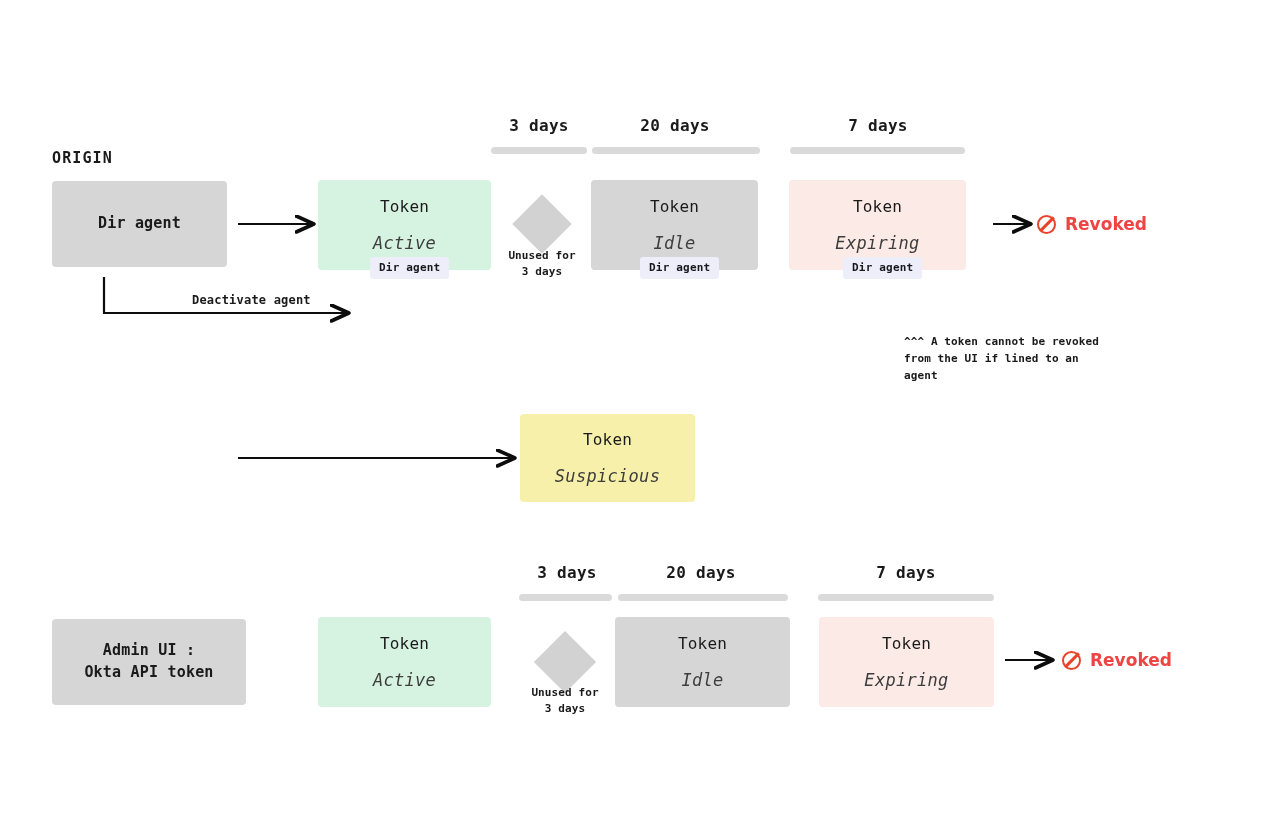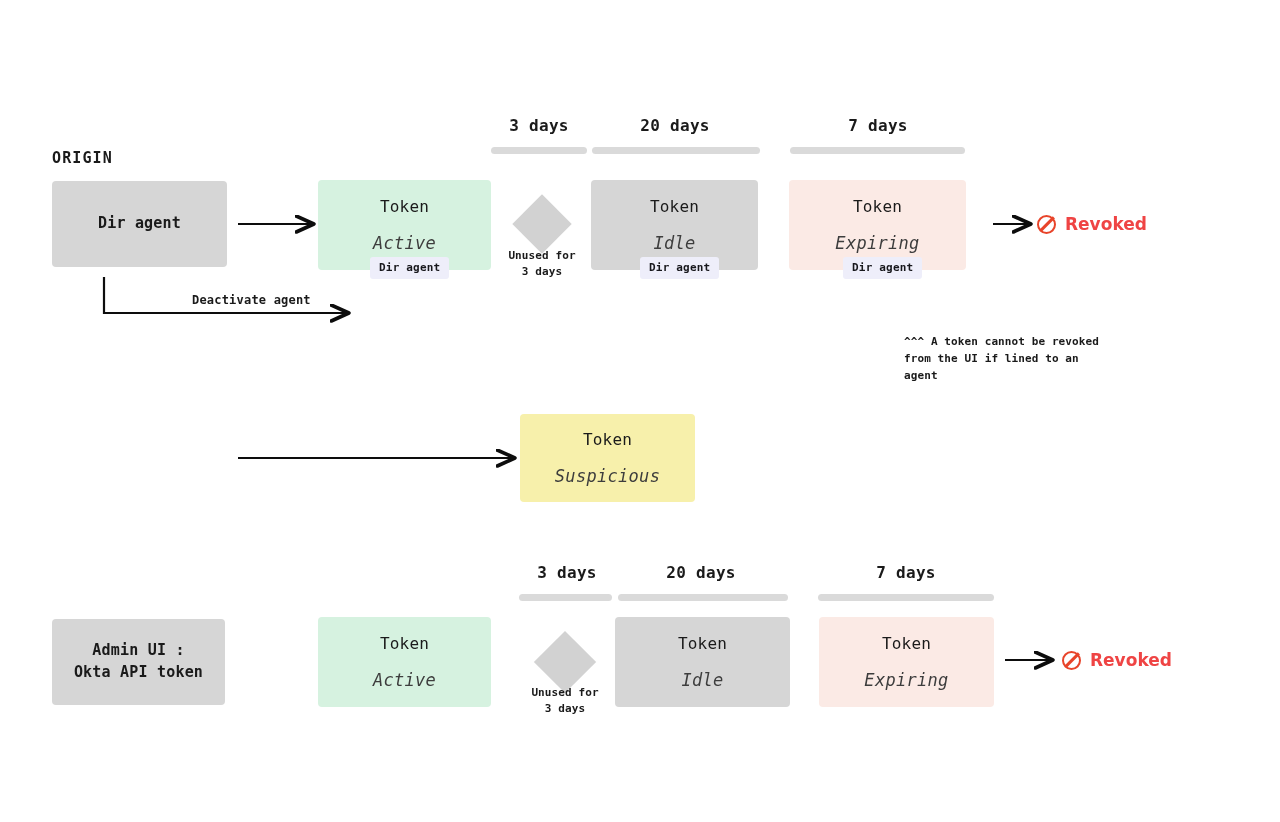--- a/index.html
+++ b/index.html
@@ -251,21 +251,21 @@
 
   <div class="dur-label" style="left:515px; top:563px; width:104px;">3 days</div>
   <div class="dur-bar" style="left:519px; top:594px; width:93px;"></div>
 
   <div class="dur-label" style="left:618px; top:563px; width:166px;">20 days</div>
   <div class="dur-bar" style="left:618px; top:594px; width:170px;"></div>
 
   <div class="dur-label" style="left:818px; top:563px; width:176px;">7 days</div>
   <div class="dur-bar" style="left:818px; top:594px; width:176px;"></div>
 
-  <div class="box bg-gray" style="left:52px; top:619px; width:173px; height:86px;">
+  <div class="box bg-gray" style="left:52px; top:619px; width:194px; height:86px;">
     <div class="origin-label">Admin UI :
 Okta API token</div>
   </div>
 
   <div class="box bg-green" style="left:318px; top:617px; width:173px; height:90px;">
     <div class="title">Token</div>
     <div class="state">Active</div>
   </div>
 
   <div class="diamond" style="left:543px; top:640px; width:44px; height:44px;"></div>

